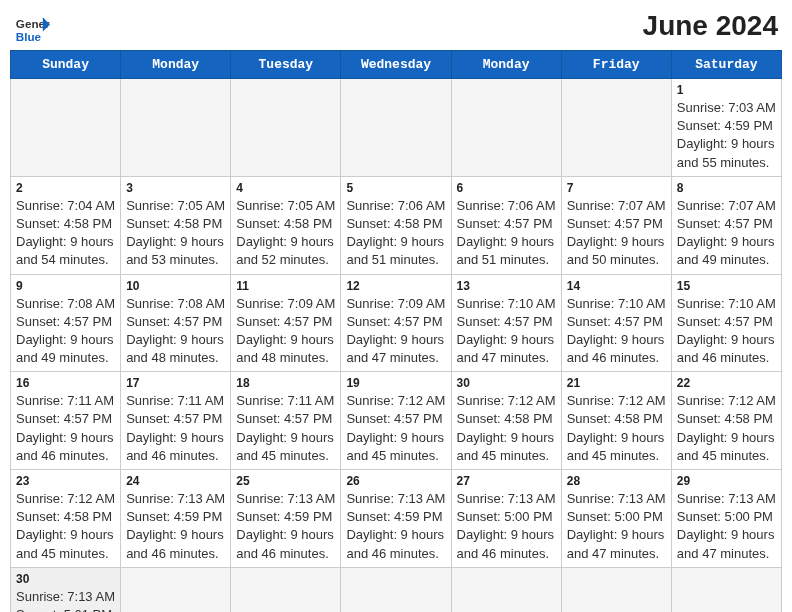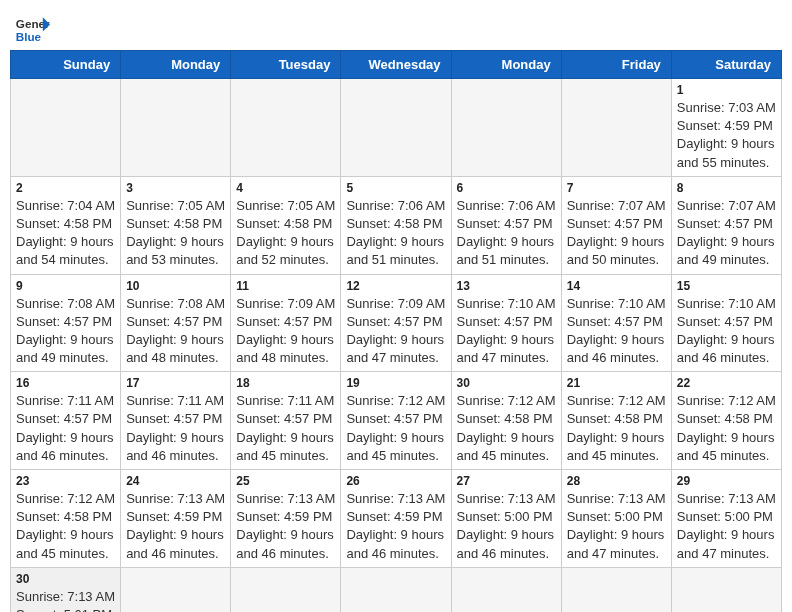--- a/index.html
+++ b/index.html
@@ -43,22 +43,23 @@
       width: 100%;
       border-collapse: collapse;
       border: 1px solid #ccc;
     }
     .calendar th {
       background: #1565C0;
       color: #fff;
       font-size: 13px;
       font-weight: bold;
       padding: 6px 10px;
-      text-align: right;
+      text-align: center;
       border: 1px solid #1255a0;
+      font-family: Liberation Mono, monospace;
     }
     .calendar td {
       width: calc(100% / 7);
       vertical-align: top;
       border: 1px solid #ccc;
       padding: 4px 5px;
       min-height: 70px;
       height: 80px;
       font-size: 10.5px;
       color: #333;
@@ -88,20 +89,21 @@
 
 <div class="header-area">
   <div class="logo">
     <svg class="logo-icon" viewBox="0 0 40 40" xmlns="http://www.w3.org/2000/svg">
       <text x="2" y="20" font-size="13" font-family="Arial" font-weight="bold" fill="#333">General</text>
       <text x="2" y="34" font-size="13" font-family="Arial" font-weight="bold" fill="#1565C0">Blue</text>
       <polygon points="32,8 40,16 32,24" fill="#1565C0"></polygon>
     </svg>
   </div>
   <div class="title-block">
+    <div class="month-year">June 2024</div>
   </div>
 </div>
 
 <table class="calendar">
   <thead>
     <tr>
     <th>Sunday</th>
         <th>Monday</th>
         <th>Tuesday</th>
         <th>Wednesday</th>

